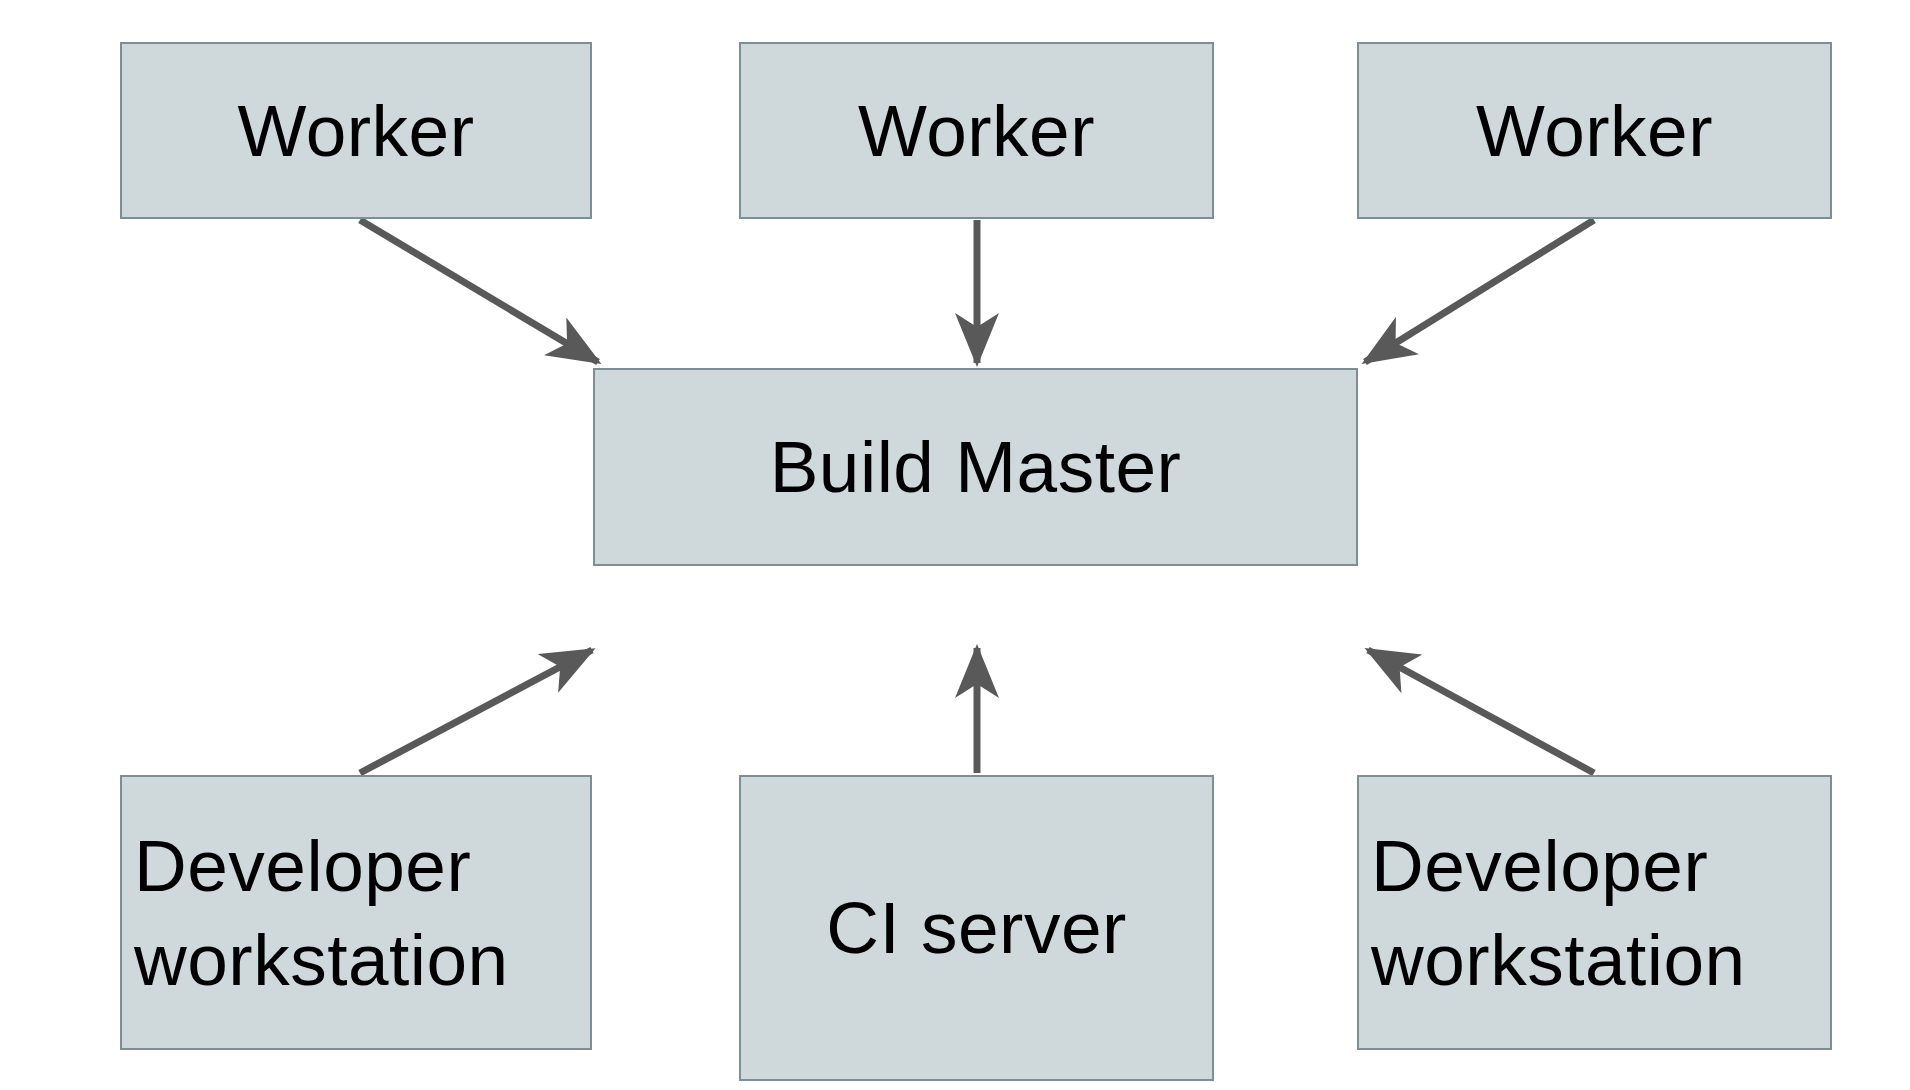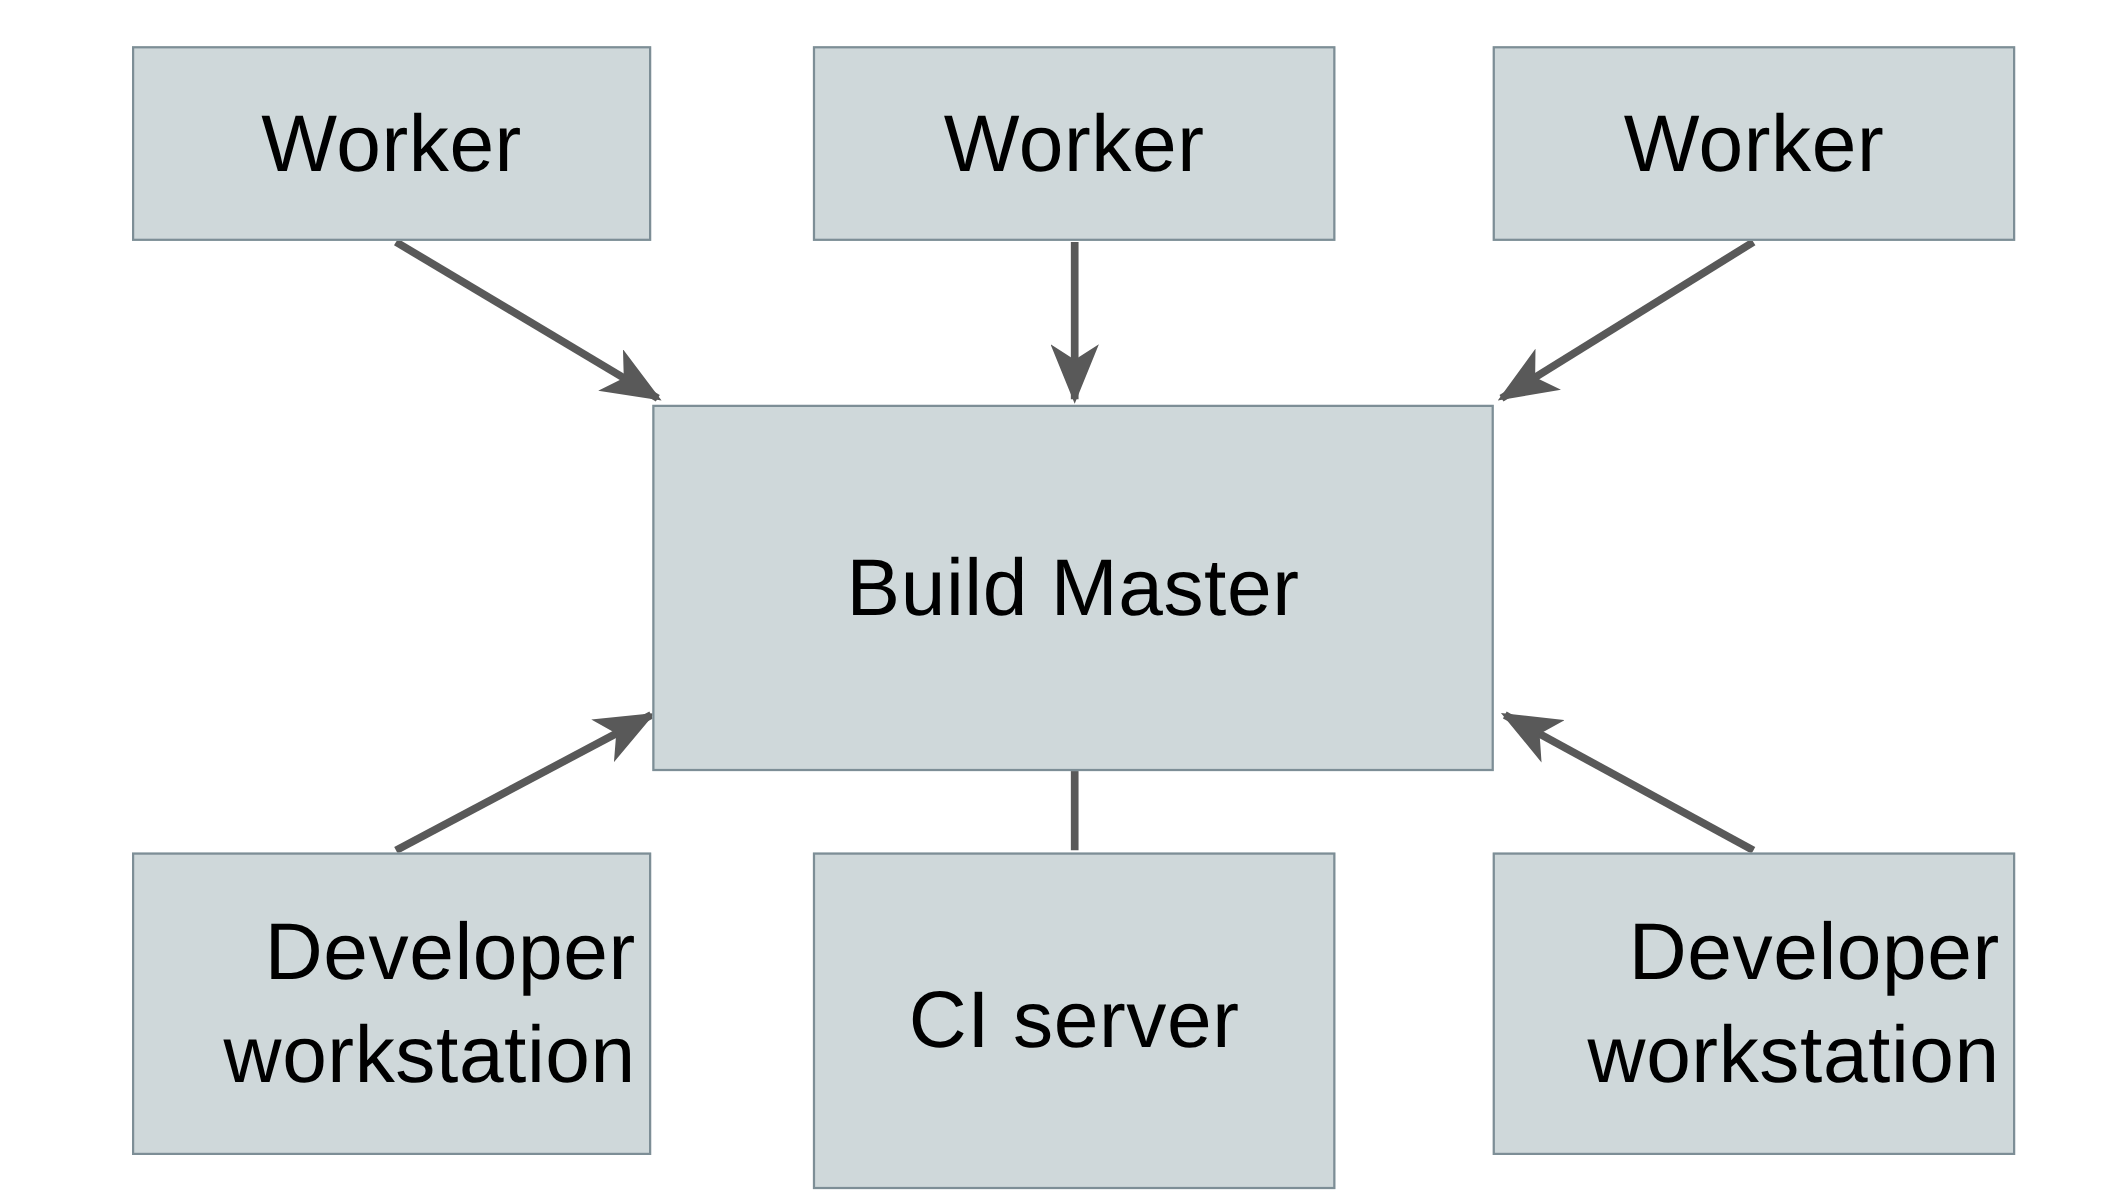--- a/index.html
+++ b/index.html
@@ -20,30 +20,30 @@
   .diagram{position:absolute;inset:0;}
   .edges-layer{position:absolute;left:0;top:0;width:1910px;height:1090px;}
   .node{
     position:absolute;
     background:var(--node-fill);
     border:2px solid var(--node-border);
     box-sizing:border-box;
     display:flex;
     align-items:center;
     justify-content:center;
-    text-align:right;
+    text-align:left;
     color:var(--text);
     font-size:73px;
     line-height:1.28;
     letter-spacing:0.5px;
   }
   .node-worker-left   {left:120px;  top:42px;  width:472px; height:177px;}
   .node-worker-center {left:739px;  top:42px;  width:475px; height:177px;}
   .node-worker-right  {left:1357px; top:42px;  width:475px; height:177px;}
-  .node-build-master  {left:593px;  top:368px; width:765px; height:333px;}
+  .node-build-master  {left:593px;  top:368px; width:765px; height:198px;}
   .node-dev-left      {left:120px;  top:775px; width:472px; height:275px;}
   .node-ci-server     {left:739px;  top:775px; width:475px; height:306px;}
   .node-dev-right     {left:1357px; top:775px; width:475px; height:275px;}
   .node .label{padding:0 12px;}
 </style>
 </head>
 <body>
 
 <div class="diagram">
 

